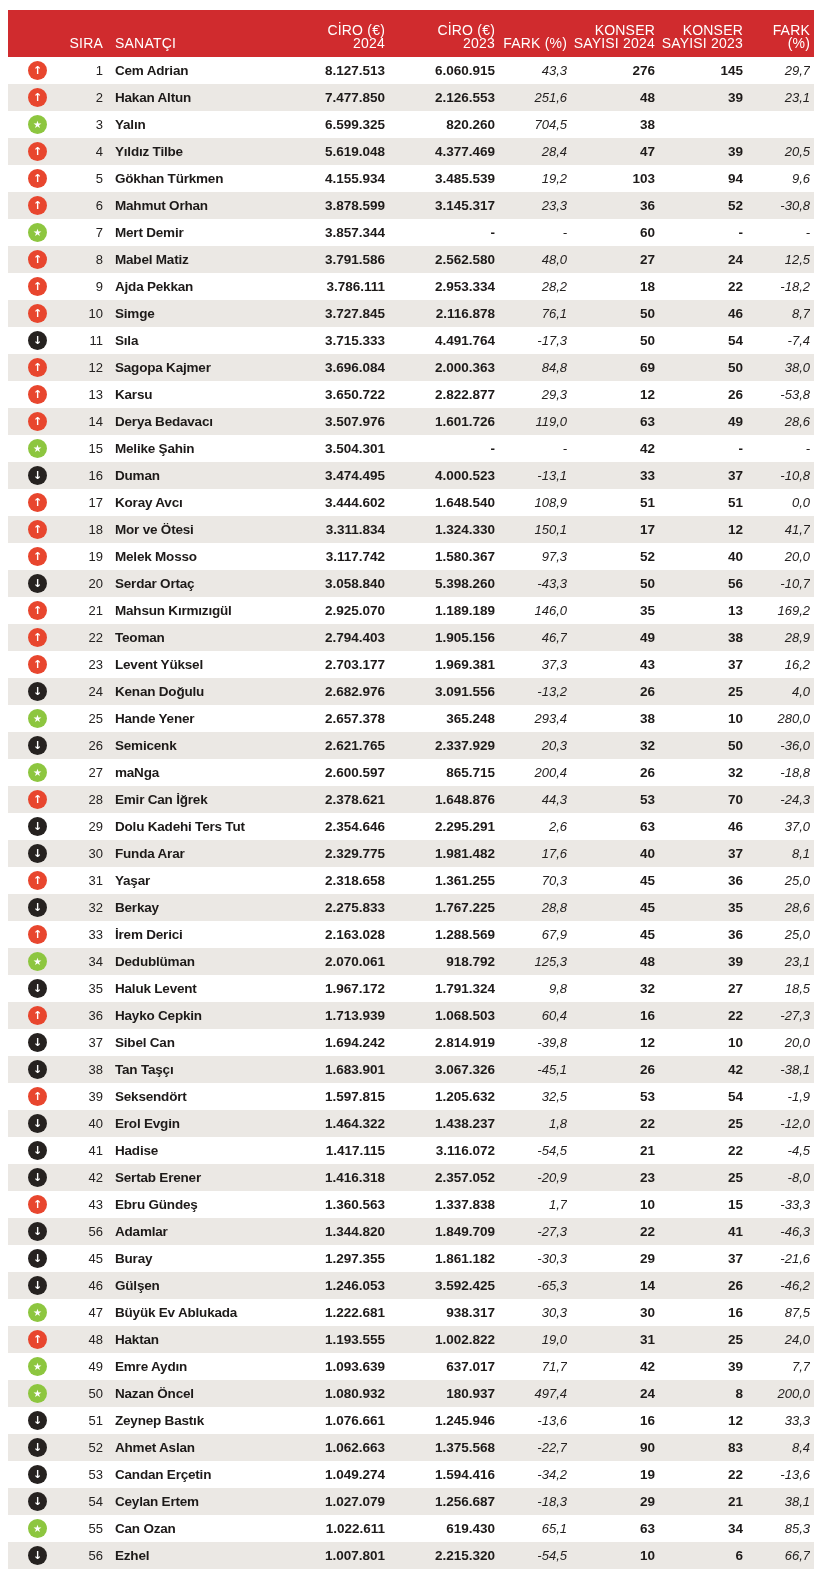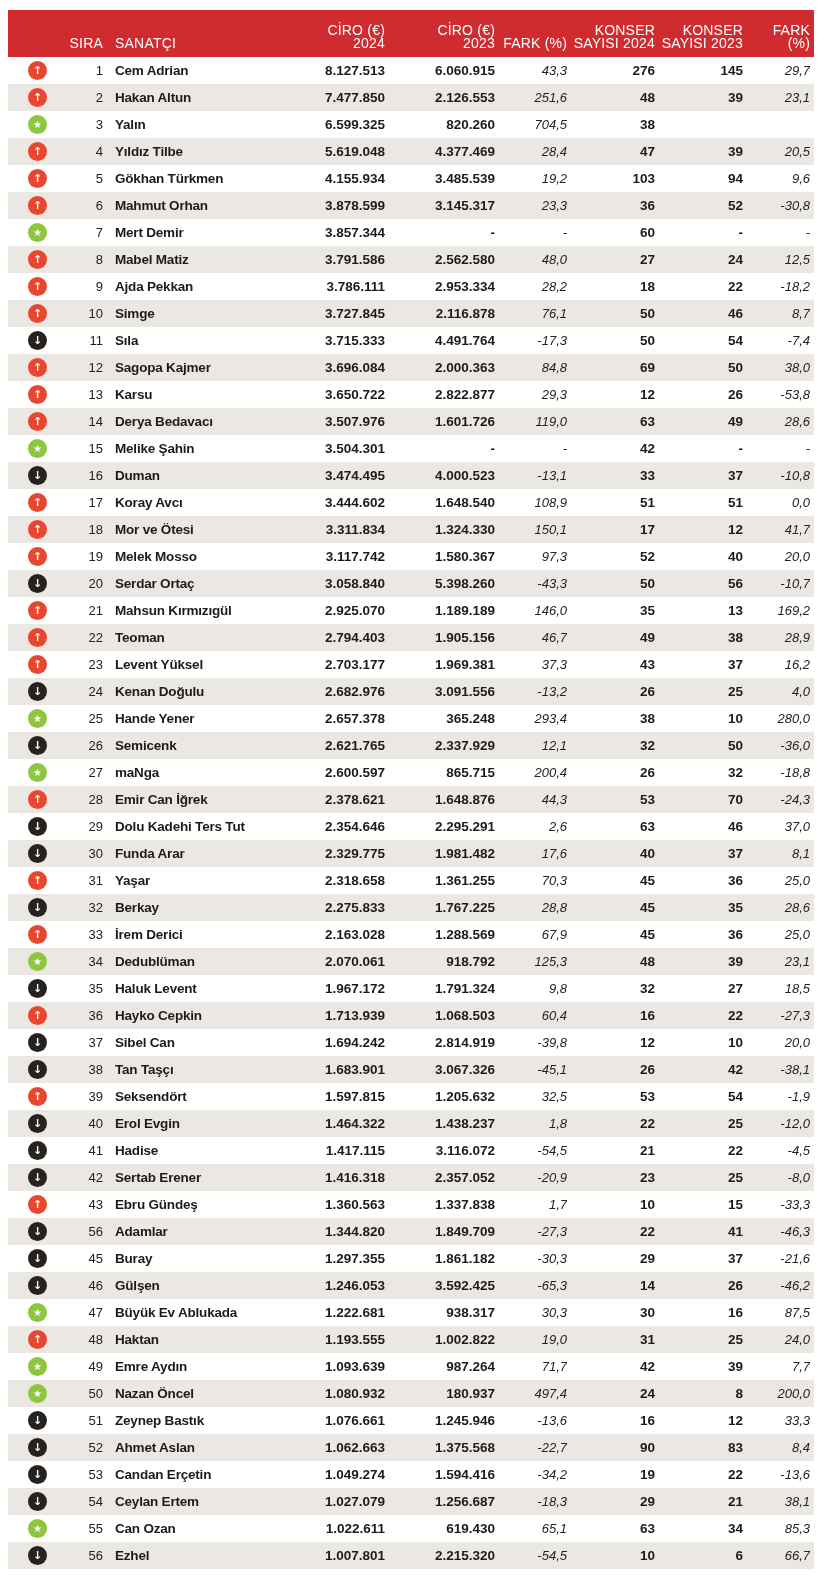--- a/index.html
+++ b/index.html
@@ -427,21 +427,21 @@
   </div>
 
   <div class="grid row alt">
     <div class="cell icwrap">
       <span class="icon down">↓</span>
     </div>
     <div class="cell sira r">26</div>
     <div class="cell artist artist-col">Semicenk</div>
     <div class="cell num r">2.621.765</div>
     <div class="cell num r">2.337.929</div>
-    <div class="cell fark r">12,1</div>
+    <div class="cell fark r">20,3</div>
     <div class="cell num r">32</div>
     <div class="cell num r">50</div>
     <div class="cell fark r">-36,0</div>
   </div>
 
   <div class="grid row">
     <div class="cell icwrap">
       <span class="icon new">★</span>
     </div>
     <div class="cell sira r">27</div>
@@ -748,21 +748,21 @@
     <div class="cell fark r">24,0</div>
   </div>
 
   <div class="grid row">
     <div class="cell icwrap">
       <span class="icon new">★</span>
     </div>
     <div class="cell sira r">49</div>
     <div class="cell artist artist-col">Emre Aydın</div>
     <div class="cell num r">1.093.639</div>
-    <div class="cell num r">987.264</div>
+    <div class="cell num r">637.017</div>
     <div class="cell fark r">71,7</div>
     <div class="cell num r">42</div>
     <div class="cell num r">39</div>
     <div class="cell fark r">7,7</div>
   </div>
 
   <div class="grid row alt">
     <div class="cell icwrap">
       <span class="icon new">★</span>
     </div>

